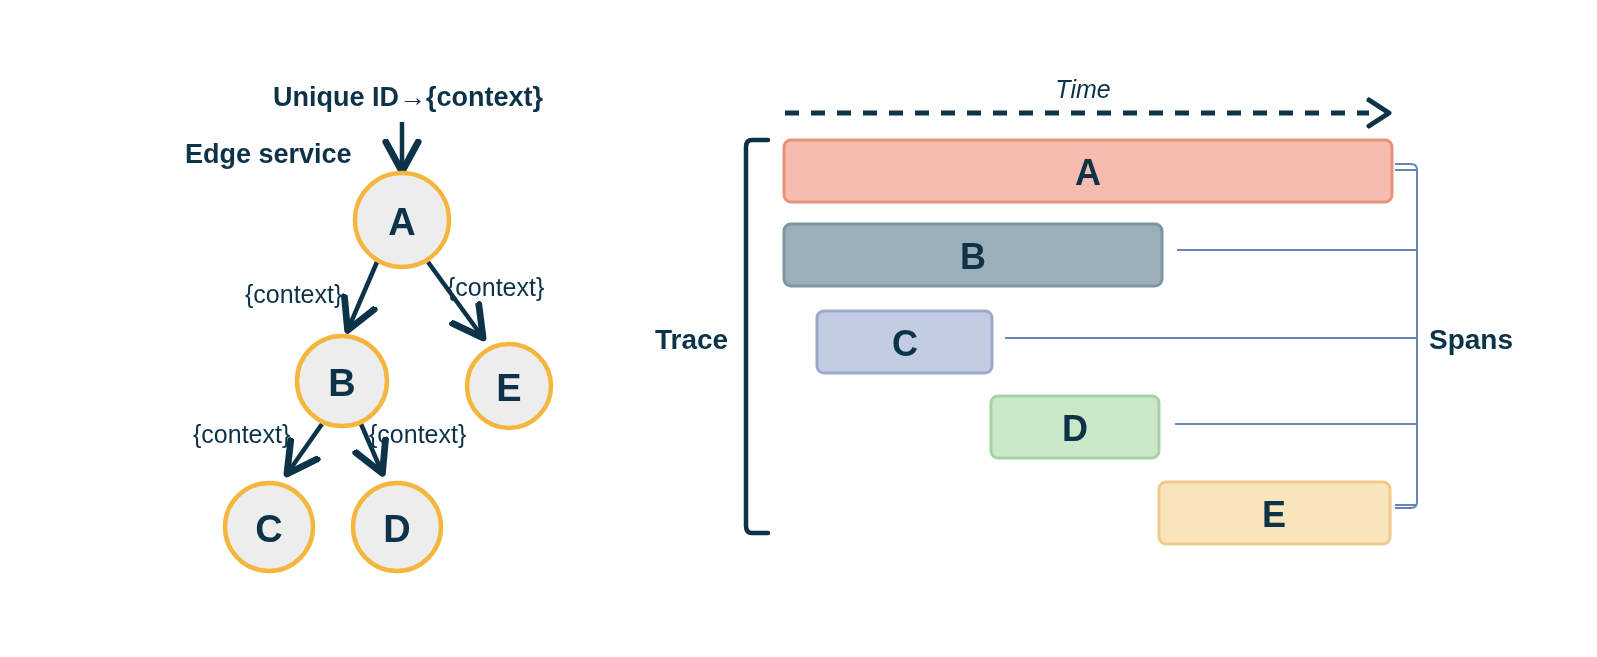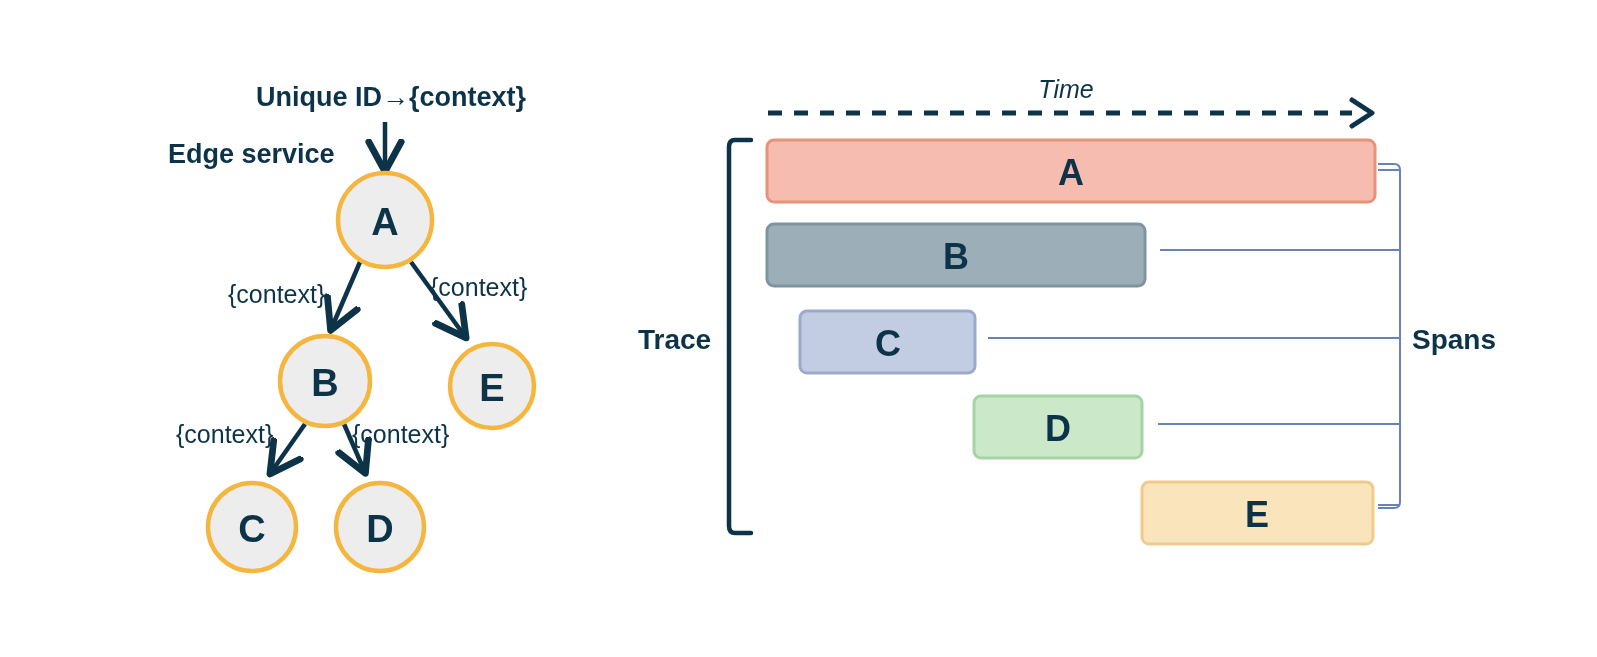--- a/index.html
+++ b/index.html
@@ -11,21 +11,21 @@
   body {
     width: 1597px;
     height: 657px;
     font-family: "Liberation Sans", sans-serif;
     color: #0D3349;
     overflow: hidden;
     position: relative;
   }
   #canvas {
     position: absolute;
-    left: 0;
+    left: 17px;
     top: 0;
     width: 1559px;
     height: 657px;
   }
   .svg-root {
     position: absolute;
     left: 0;
     top: 0;
     width: 1597px;
     height: 657px;

